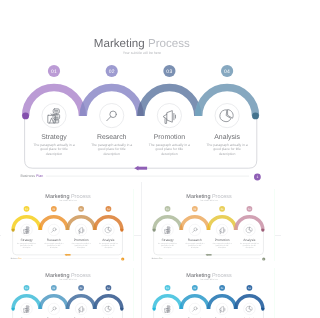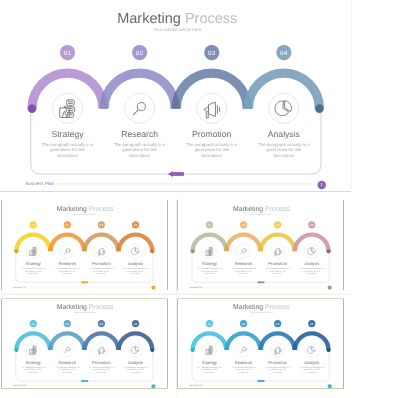--- a/index.html
+++ b/index.html
@@ -1,18 +1,18 @@
 <!DOCTYPE html>
 <html><head>
 <meta charset="utf-8">
 <style>
   html,body{margin:0;padding:0;background:#ffffff;}
   body{width:281px;height:318px;font-family:"Liberation Sans",sans-serif;overflow:hidden;-webkit-font-smoothing:antialiased;text-rendering:geometricPrecision;}
   .page{position:relative;width:281px;height:318px;background:#ffffff;}
-  .slide-wrap{position:absolute;overflow:hidden;background:#4d7c0f;}
+  .slide-wrap{position:absolute;overflow:hidden;background:#86efac;margin-top:29px;}
   .slide-wrap > svg{display:block;}
   .vrule{position:absolute;background:#f0f1f3;width:1px;}
   .hrule{position:absolute;background:#eff0f2;height:1px;}
 </style>
 </head>
 <body>
 
 <div class="page">
   <div id="root">
       <div class="hrule" style="left:0;top:151px;width:281px"></div>

